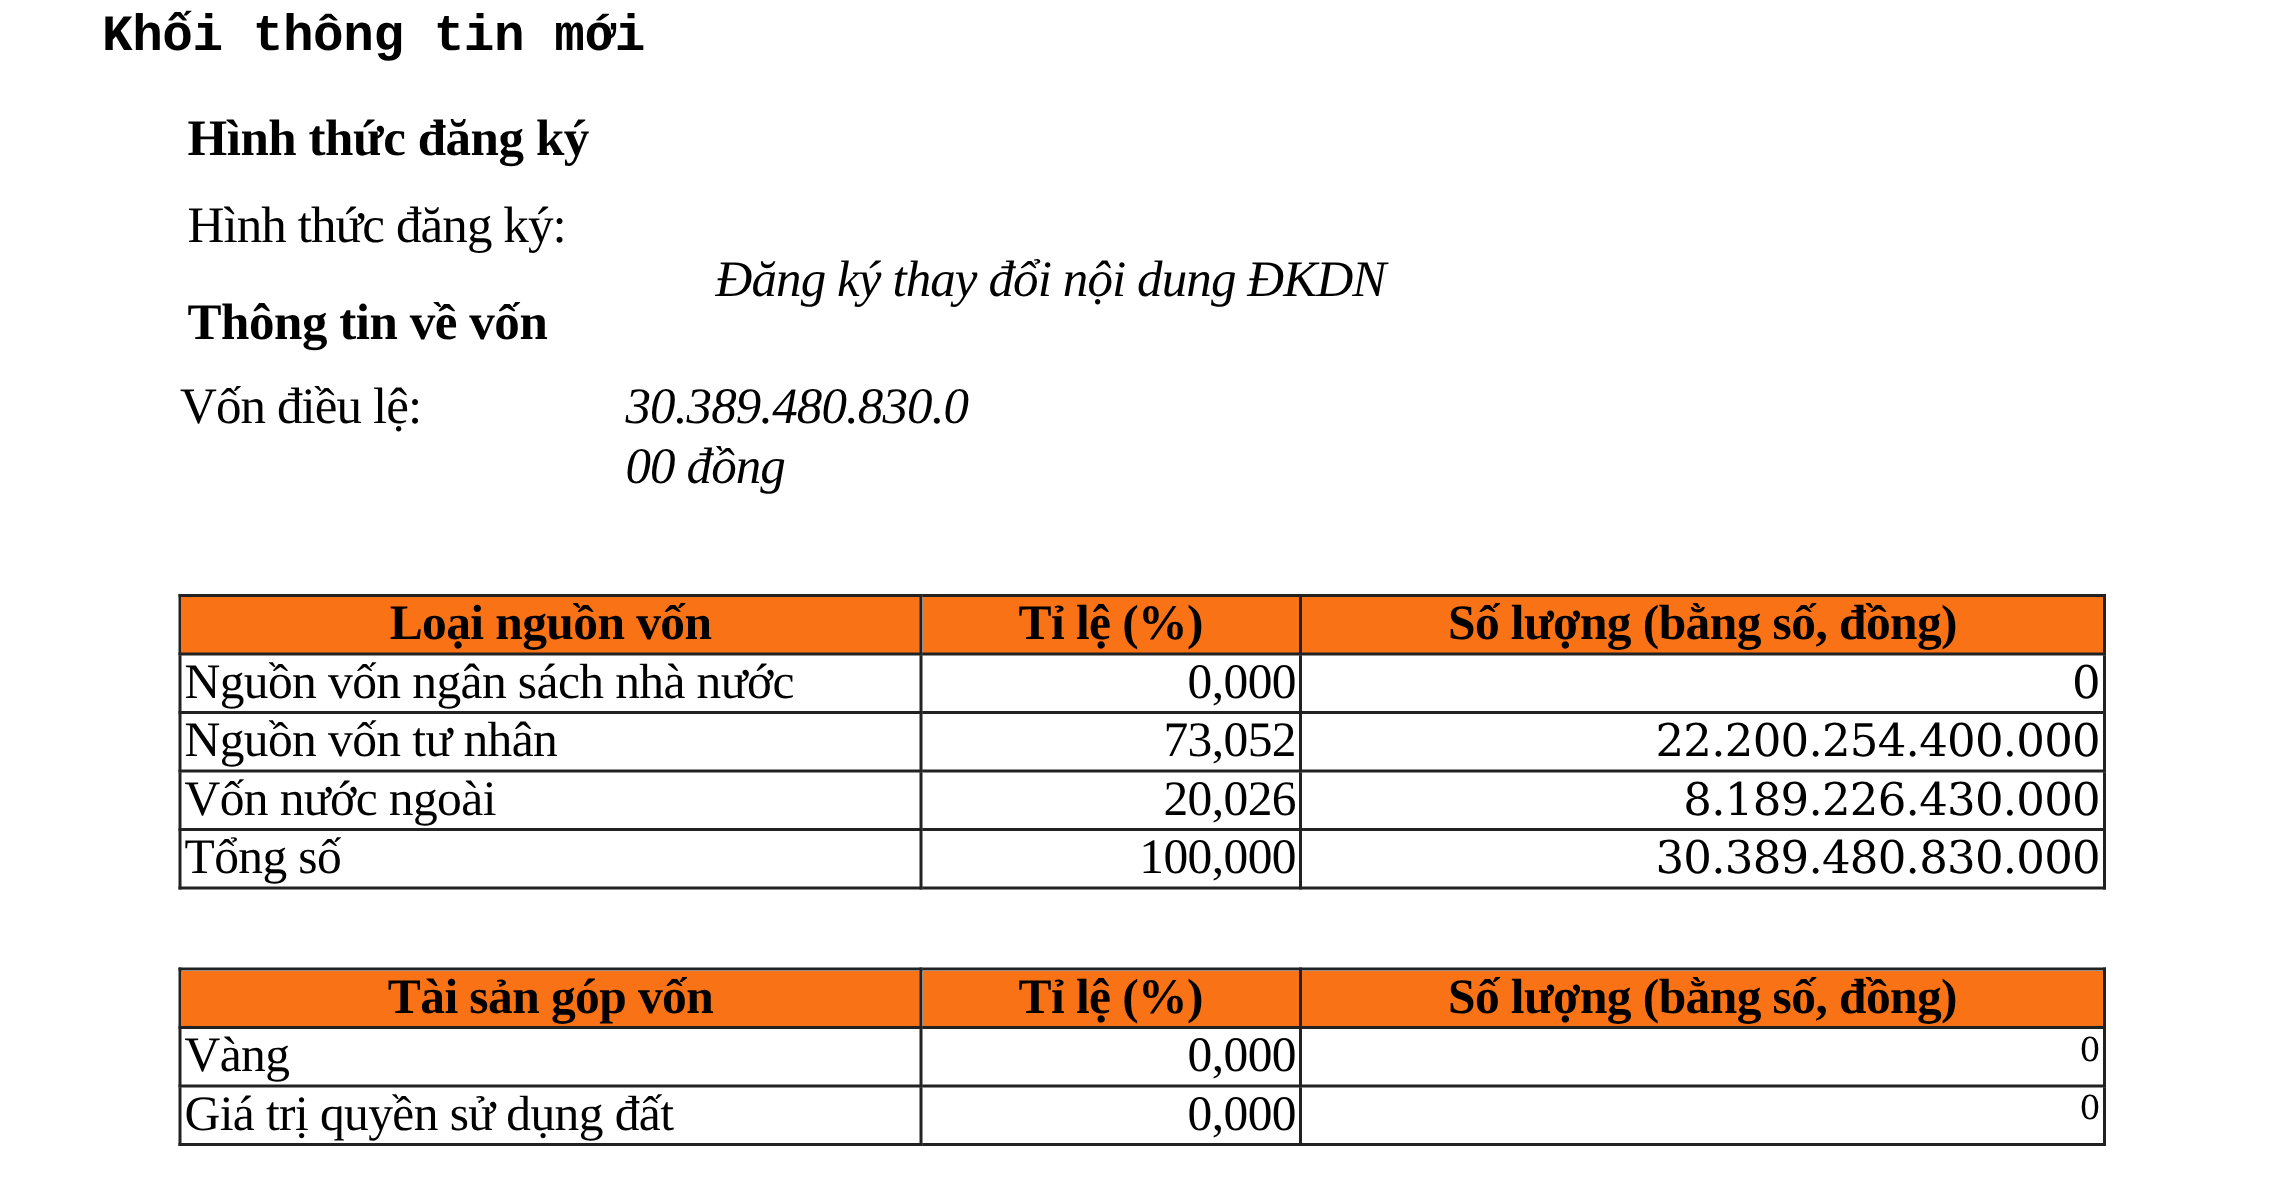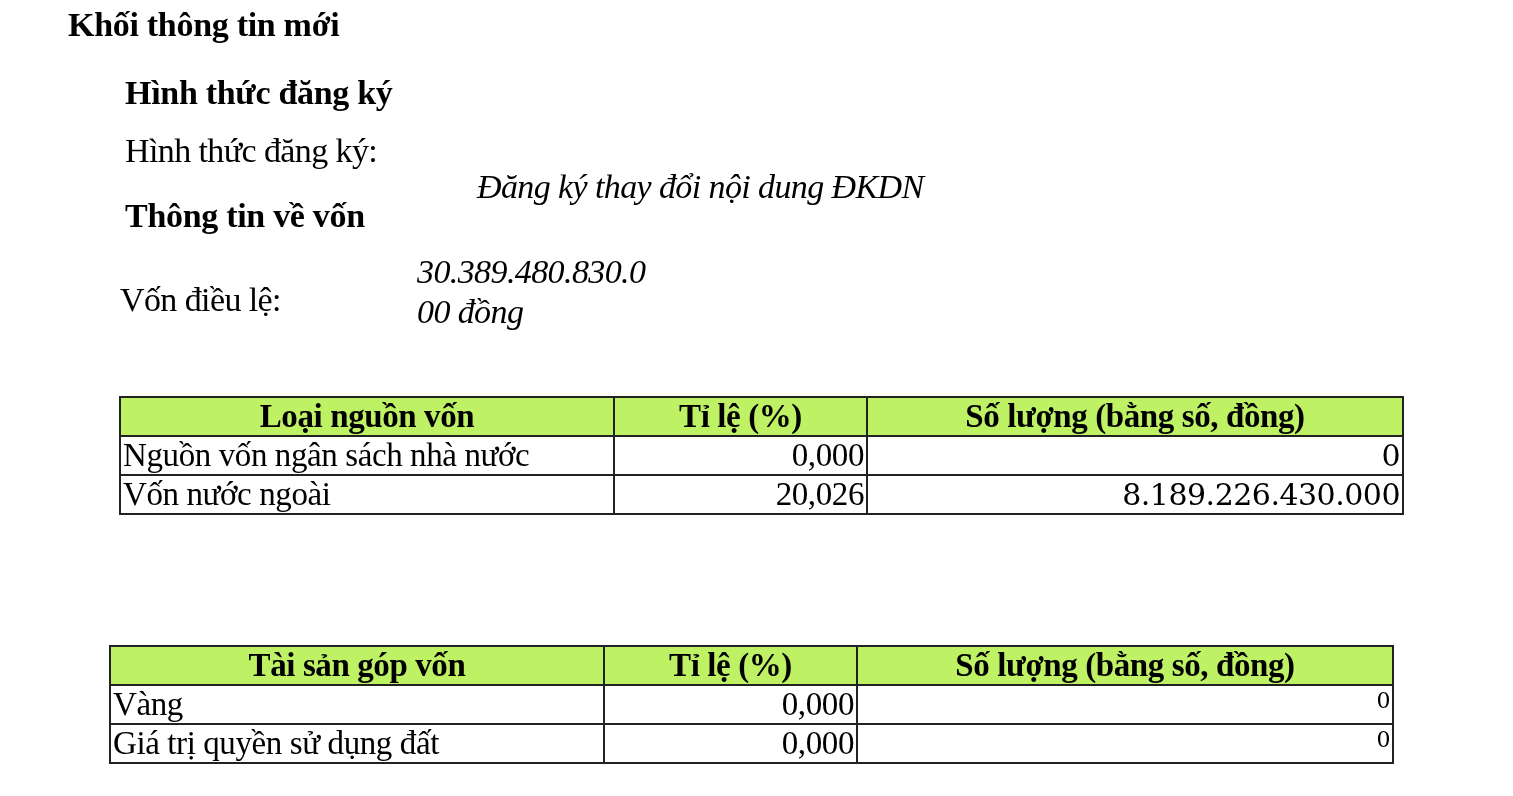--- a/index.html
+++ b/index.html
@@ -1,48 +1,48 @@
 <!DOCTYPE html>
 <html><head>
   <meta charset="utf-8">
   <style>
     html, body { margin: 0; padding: 0; background: #ffffff; }
     body {
       width: 1513px; height: 796px; position: relative; overflow: hidden;
       font-family: "Liberation Serif", "DejaVu Serif", serif; color: #000;
     }
     .abs { position: absolute; white-space: nowrap; }
-    .h1 { font-weight: bold; font-size: 34px; left: 68px; top: 6px; letter-spacing: -0.3px; }
+    .h1 { font-weight: bold; font-size: 34px; left: 68px; top: 6px; letter-spacing: -0.3px; font-family: Liberation Mono, monospace; }
     .h2 { font-weight: bold; font-size: 34px; letter-spacing: -0.3px; }
     .lbl { font-size: 34px; letter-spacing: -0.6px; }
     .val { font-style: italic; font-size: 34px; letter-spacing: -0.6px; }
     table {
       position: absolute; border-collapse: collapse; table-layout: fixed;
       font-size: 33px; letter-spacing: -0.4px;
     }
     table td, table th {
       border: 2px solid #222; padding: 0 2px; height: 37px; line-height: 37px;
       overflow: hidden; white-space: nowrap;
     }
-    th { background: #bef264; font-weight: bold; text-align: center; height: 40px; line-height: 40px; }
+    th { background: #f97316; font-weight: bold; text-align: center; height: 40px; line-height: 40px; }
     td.num { text-align: right; font-family: Liberation Serif, serif; }
     td.amt { text-align: right; font-family: "DejaVu Serif", serif; font-size: 30px; letter-spacing: -0.5px; }
     td.amt-small { text-align: right; font-family: "DejaVu Serif", serif; font-size: 22px; vertical-align: top; line-height: 30px; }
   </style>
 </head>
 <body>
 
 <div class="abs h1">Khối thông tin mới</div>
 
 <div class="abs h2" style="left:125px; top:74px;">Hình thức đăng ký</div>
 <div class="abs lbl" style="left:125px; top:132px;">Hình thức đăng ký:</div>
 <div class="abs val" style="left:477px; top:132px;margin-top:36px;">Đăng ký thay đổi nội dung ĐKDN</div>
 
 <div class="abs h2" style="left:125px; top:197px;">Thông tin về vốn</div>
-<div class="abs lbl" style="left:120px; top:253px;margin-top:28px;">Vốn điều lệ:</div>
+<div class="abs lbl" style="left:120px; top:253px;">Vốn điều lệ:</div>
 <div class="abs val" style="left:417px; top:253px;">30.389.480.830.0</div>
 <div class="abs val" style="left:417px; top:293px;">00 đồng</div>
 
 <table style="left:119px; top:396px; width:1283px;">
   <colgroup>
       <col style="width:494px">
       <col style="width:253px">
       <col style="width:536px">
     </colgroup>
   <tbody>
@@ -50,28 +50,38 @@
     <th>Loại nguồn vốn</th>
     <th>Tỉ lệ (%)</th>
     <th>Số lượng (bằng số, đồng)</th>
   </tr>
   <tr>
     <td>Nguồn vốn ngân sách nhà nước</td>
     <td class="num">0,000</td>
     <td class="amt">0</td>
   </tr>
   <tr>
+    <td>Nguồn vốn tư nhân</td>
+    <td class="num">73,052</td>
+    <td class="amt">22.200.254.400.000</td>
+  </tr>
+  <tr>
     <td>Vốn nước ngoài</td>
     <td class="num">20,026</td>
     <td class="amt">8.189.226.430.000</td>
   </tr>
+  <tr>
+    <td>Tổng số</td>
+    <td class="num">100,000</td>
+    <td class="amt">30.389.480.830.000</td>
+  </tr>
 </tbody>
   </table>
 
-<table style="left:109px; top:645px; width:1283px;border-radius:12px;">
+<table style="left:119px; top:645px; width:1283px;border-radius:12px;">
   <colgroup>
       <col style="width:494px">
       <col style="width:253px">
       <col style="width:536px">
     </colgroup>
   <tbody>
       <tr>
     <th>Tài sản góp vốn</th>
     <th>Tỉ lệ (%)</th>
     <th>Số lượng (bằng số, đồng)</th>

